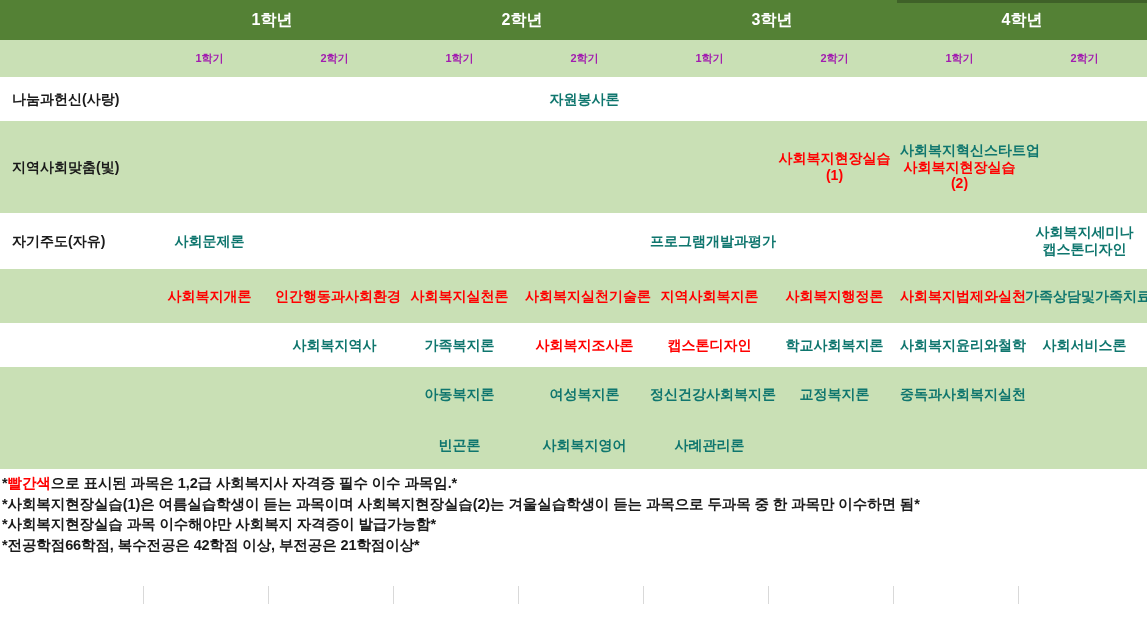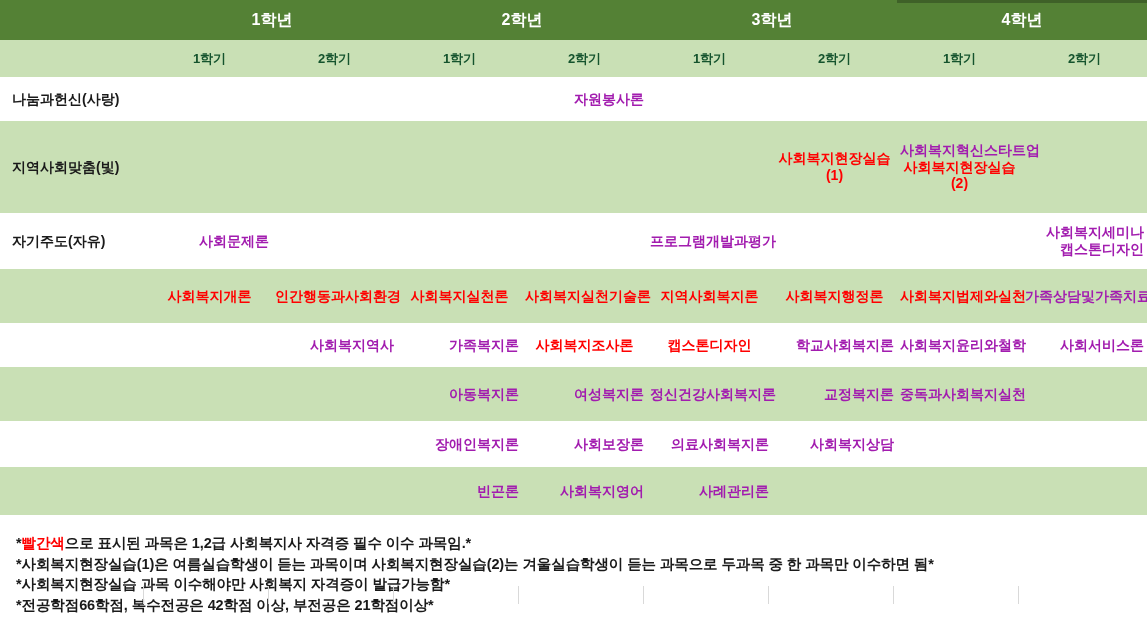--- a/index.html
+++ b/index.html
@@ -35,22 +35,22 @@
   }
   tr.year-row > th.blank-head{
     background:#548135;
   }
   th.year-cell.highlighted{
     box-shadow:inset 0 3px 0 0 #3f6128;
   }
 
   tr.sem-row > th{
     background:#c9e0b5;
-    color:#14532d;
-    font-size:13px;
+    color:#a21caf;
+    font-size:11px;
     font-weight:bold;
     height:37px;
     padding:0;
     text-align:center;
     vertical-align:middle;
     border:none;
   }
   tr.sem-row > th.blank-head{background:#c9e0b5;}
 
   
@@ -71,36 +71,36 @@
   td.rowlabel{
     text-align:left;
     padding-left:12px;
     font-size:14px;
     font-weight:bold;
     color:#1a1a1a;
   }
 
   .entry{display:block;}
   .entry.red{color:#ff0000;}
-  .entry.black{color:#a21caf;text-align:right;}
+  .entry.black{color:#0f766e;}
 
   
   tr.r-share  td{height:40px;}
   tr.r-local  td{height:88px;}
   tr.r-self   td{height:52px;}
   tr.r-g1     td{height:50px;}
   tr.r-g2     td{height:40px;}
   tr.r-g3     td{height:50px;}
   tr.r-g4     td{height:42px;}
   tr.r-g5     td{height:44px;}
 
   
   .notes{
     position:relative;
-    margin:14px;
+    margin:0;
     padding:4px 16px 0 2px;
     background:#ffffff;
   }
   .note-line{
     font-size:14.5px;
     font-weight:bold;
     color:#1a1a1a;
     line-height:1.42;
     white-space:nowrap;
     letter-spacing:-0.1px;
@@ -270,39 +270,20 @@
             <span class="entry black">정신건강사회복지론</span>
           </td>
           <td class="course-cell">
             <span class="entry black">교정복지론</span>
           </td>
           <td class="course-cell">
             <span class="entry black">중독과사회복지실천</span>
           </td>
           <td class="course-cell"></td>
         </tr>
-        <tr class="band-white r-g4">
-          <td class="rowlabel"></td>
-          <td class="course-cell"></td>
-          <td class="course-cell"></td>
-          <td class="course-cell">
-            <span class="entry black">장애인복지론</span>
-          </td>
-          <td class="course-cell">
-            <span class="entry black">사회보장론</span>
-          </td>
-          <td class="course-cell">
-            <span class="entry black">의료사회복지론</span>
-          </td>
-          <td class="course-cell">
-            <span class="entry black">사회복지상담</span>
-          </td>
-          <td class="course-cell"></td>
-          <td class="course-cell"></td>
-        </tr>
         <tr class="band-green r-g5">
           <td class="rowlabel"></td>
           <td class="course-cell"></td>
           <td class="course-cell"></td>
           <td class="course-cell">
             <span class="entry black">빈곤론</span>
           </td>
           <td class="course-cell">
             <span class="entry black">사회복지영어</span>
           </td>

